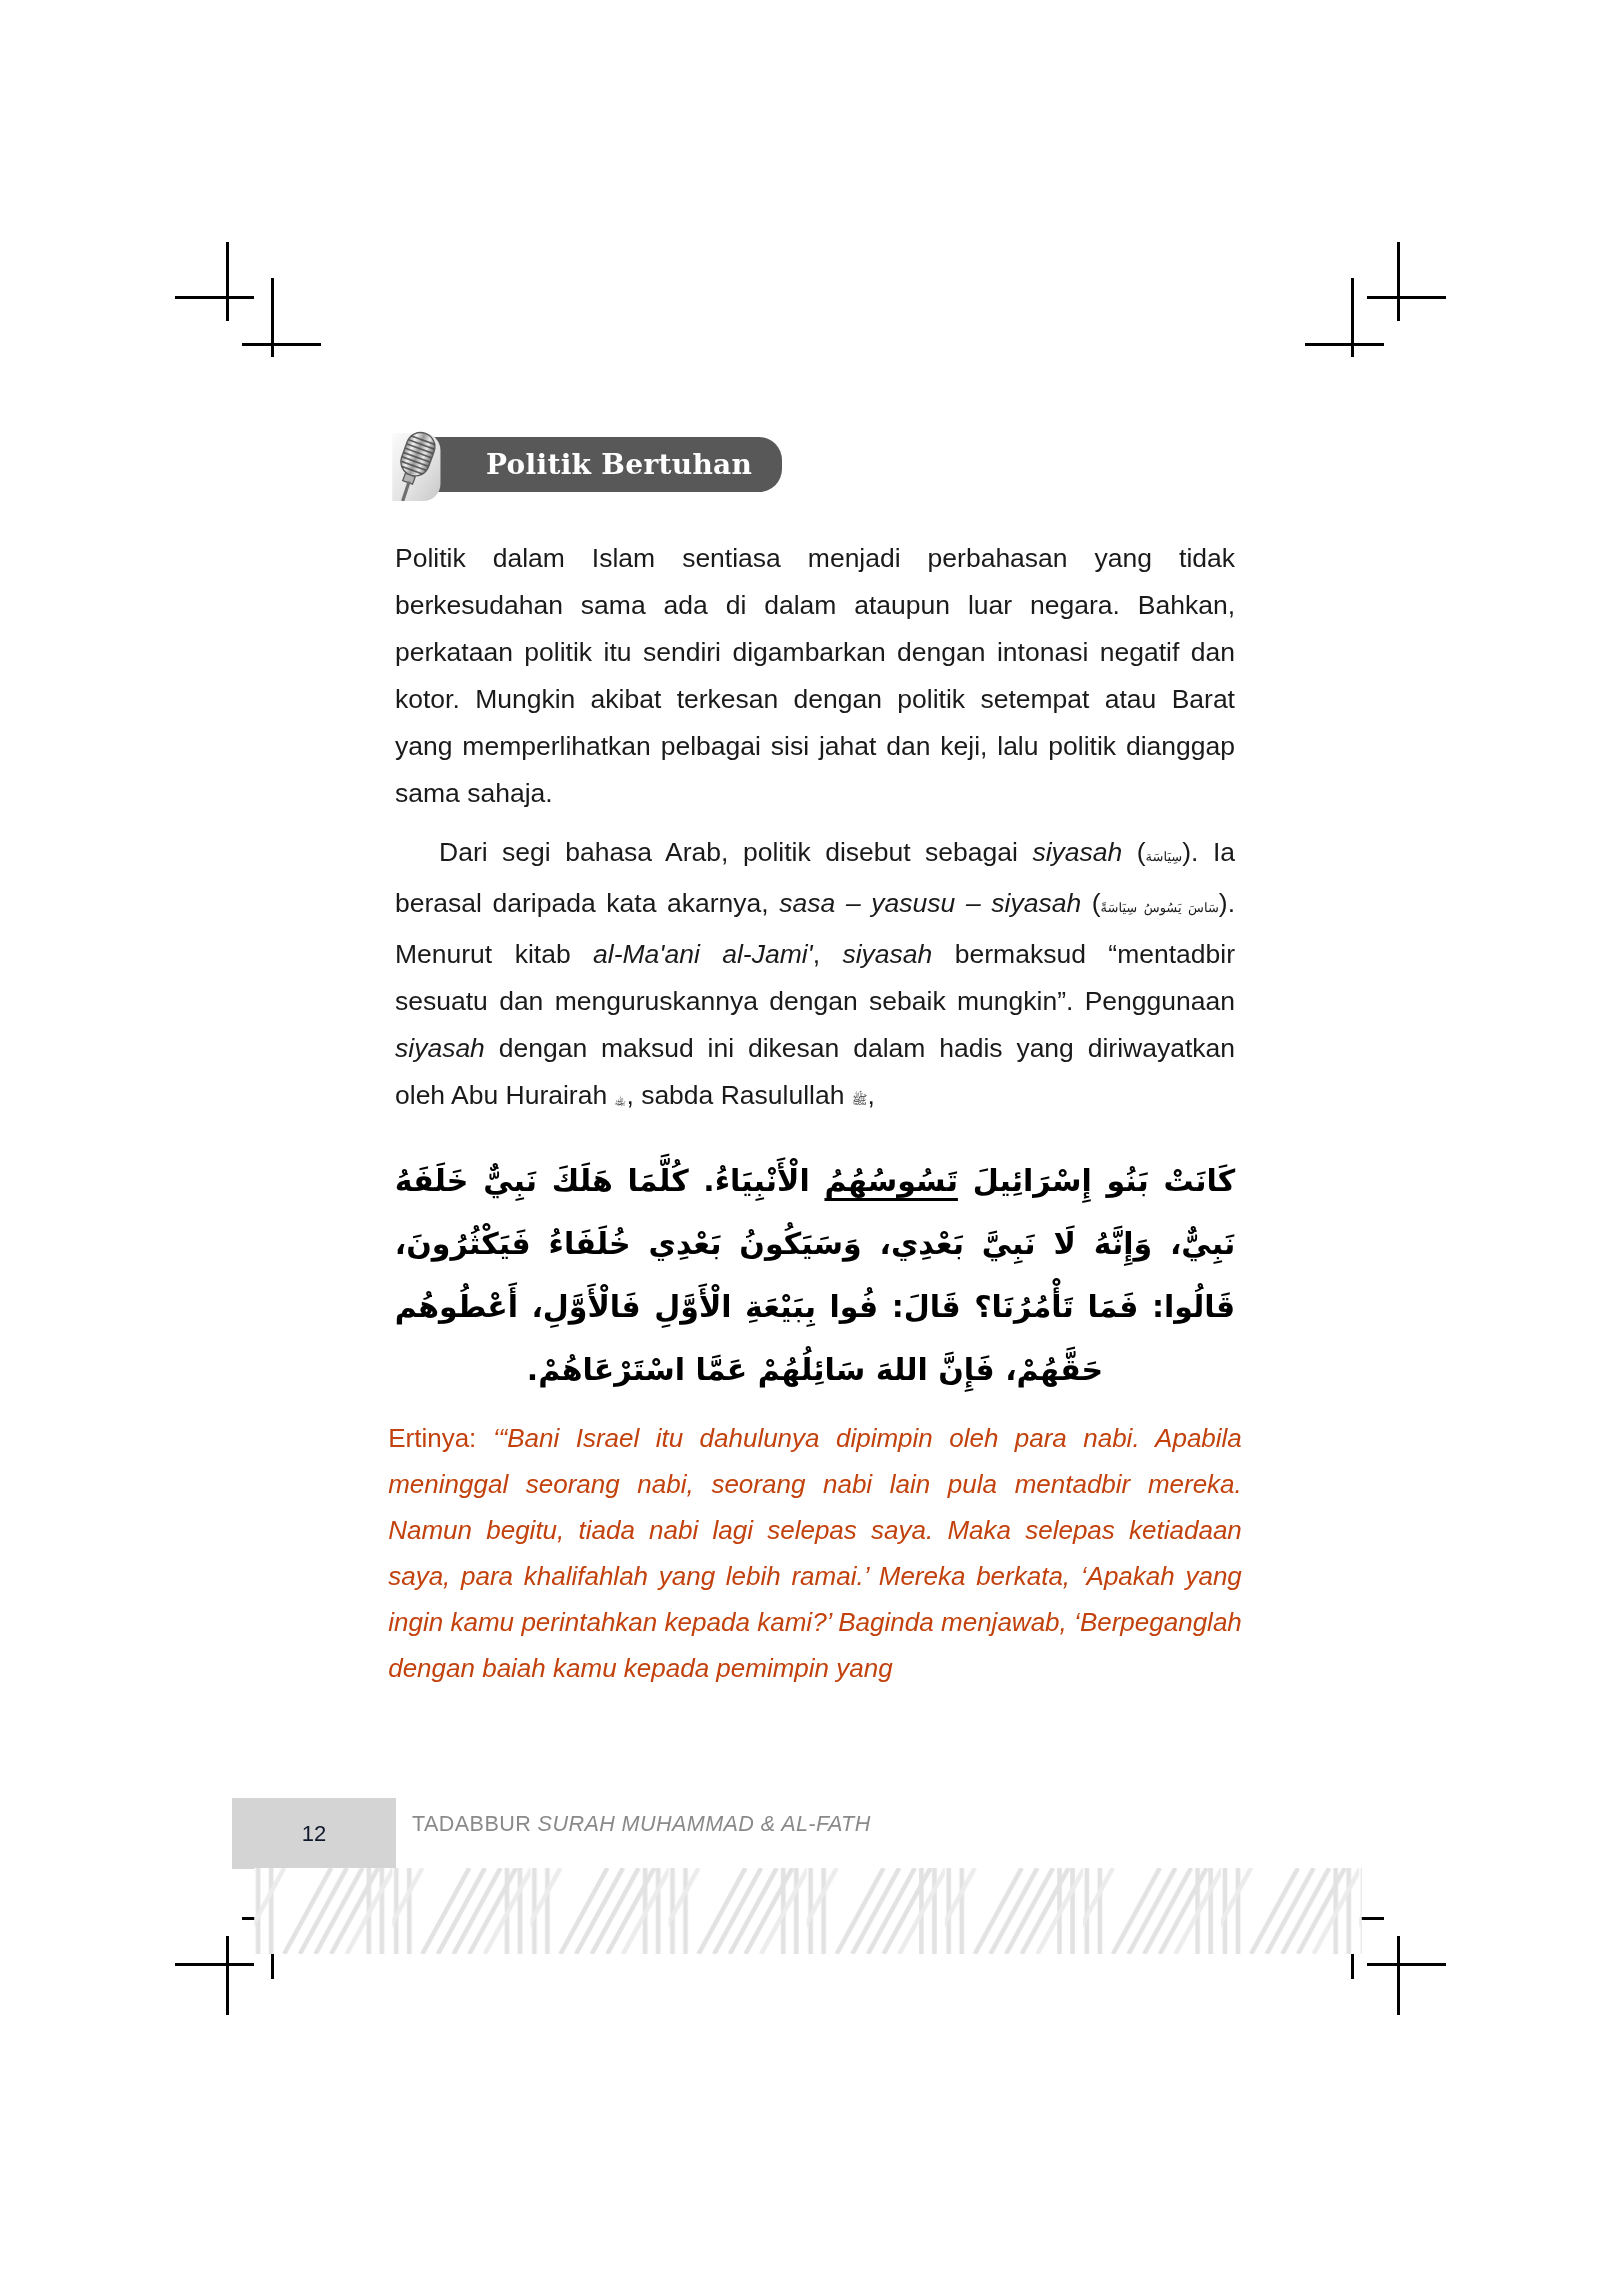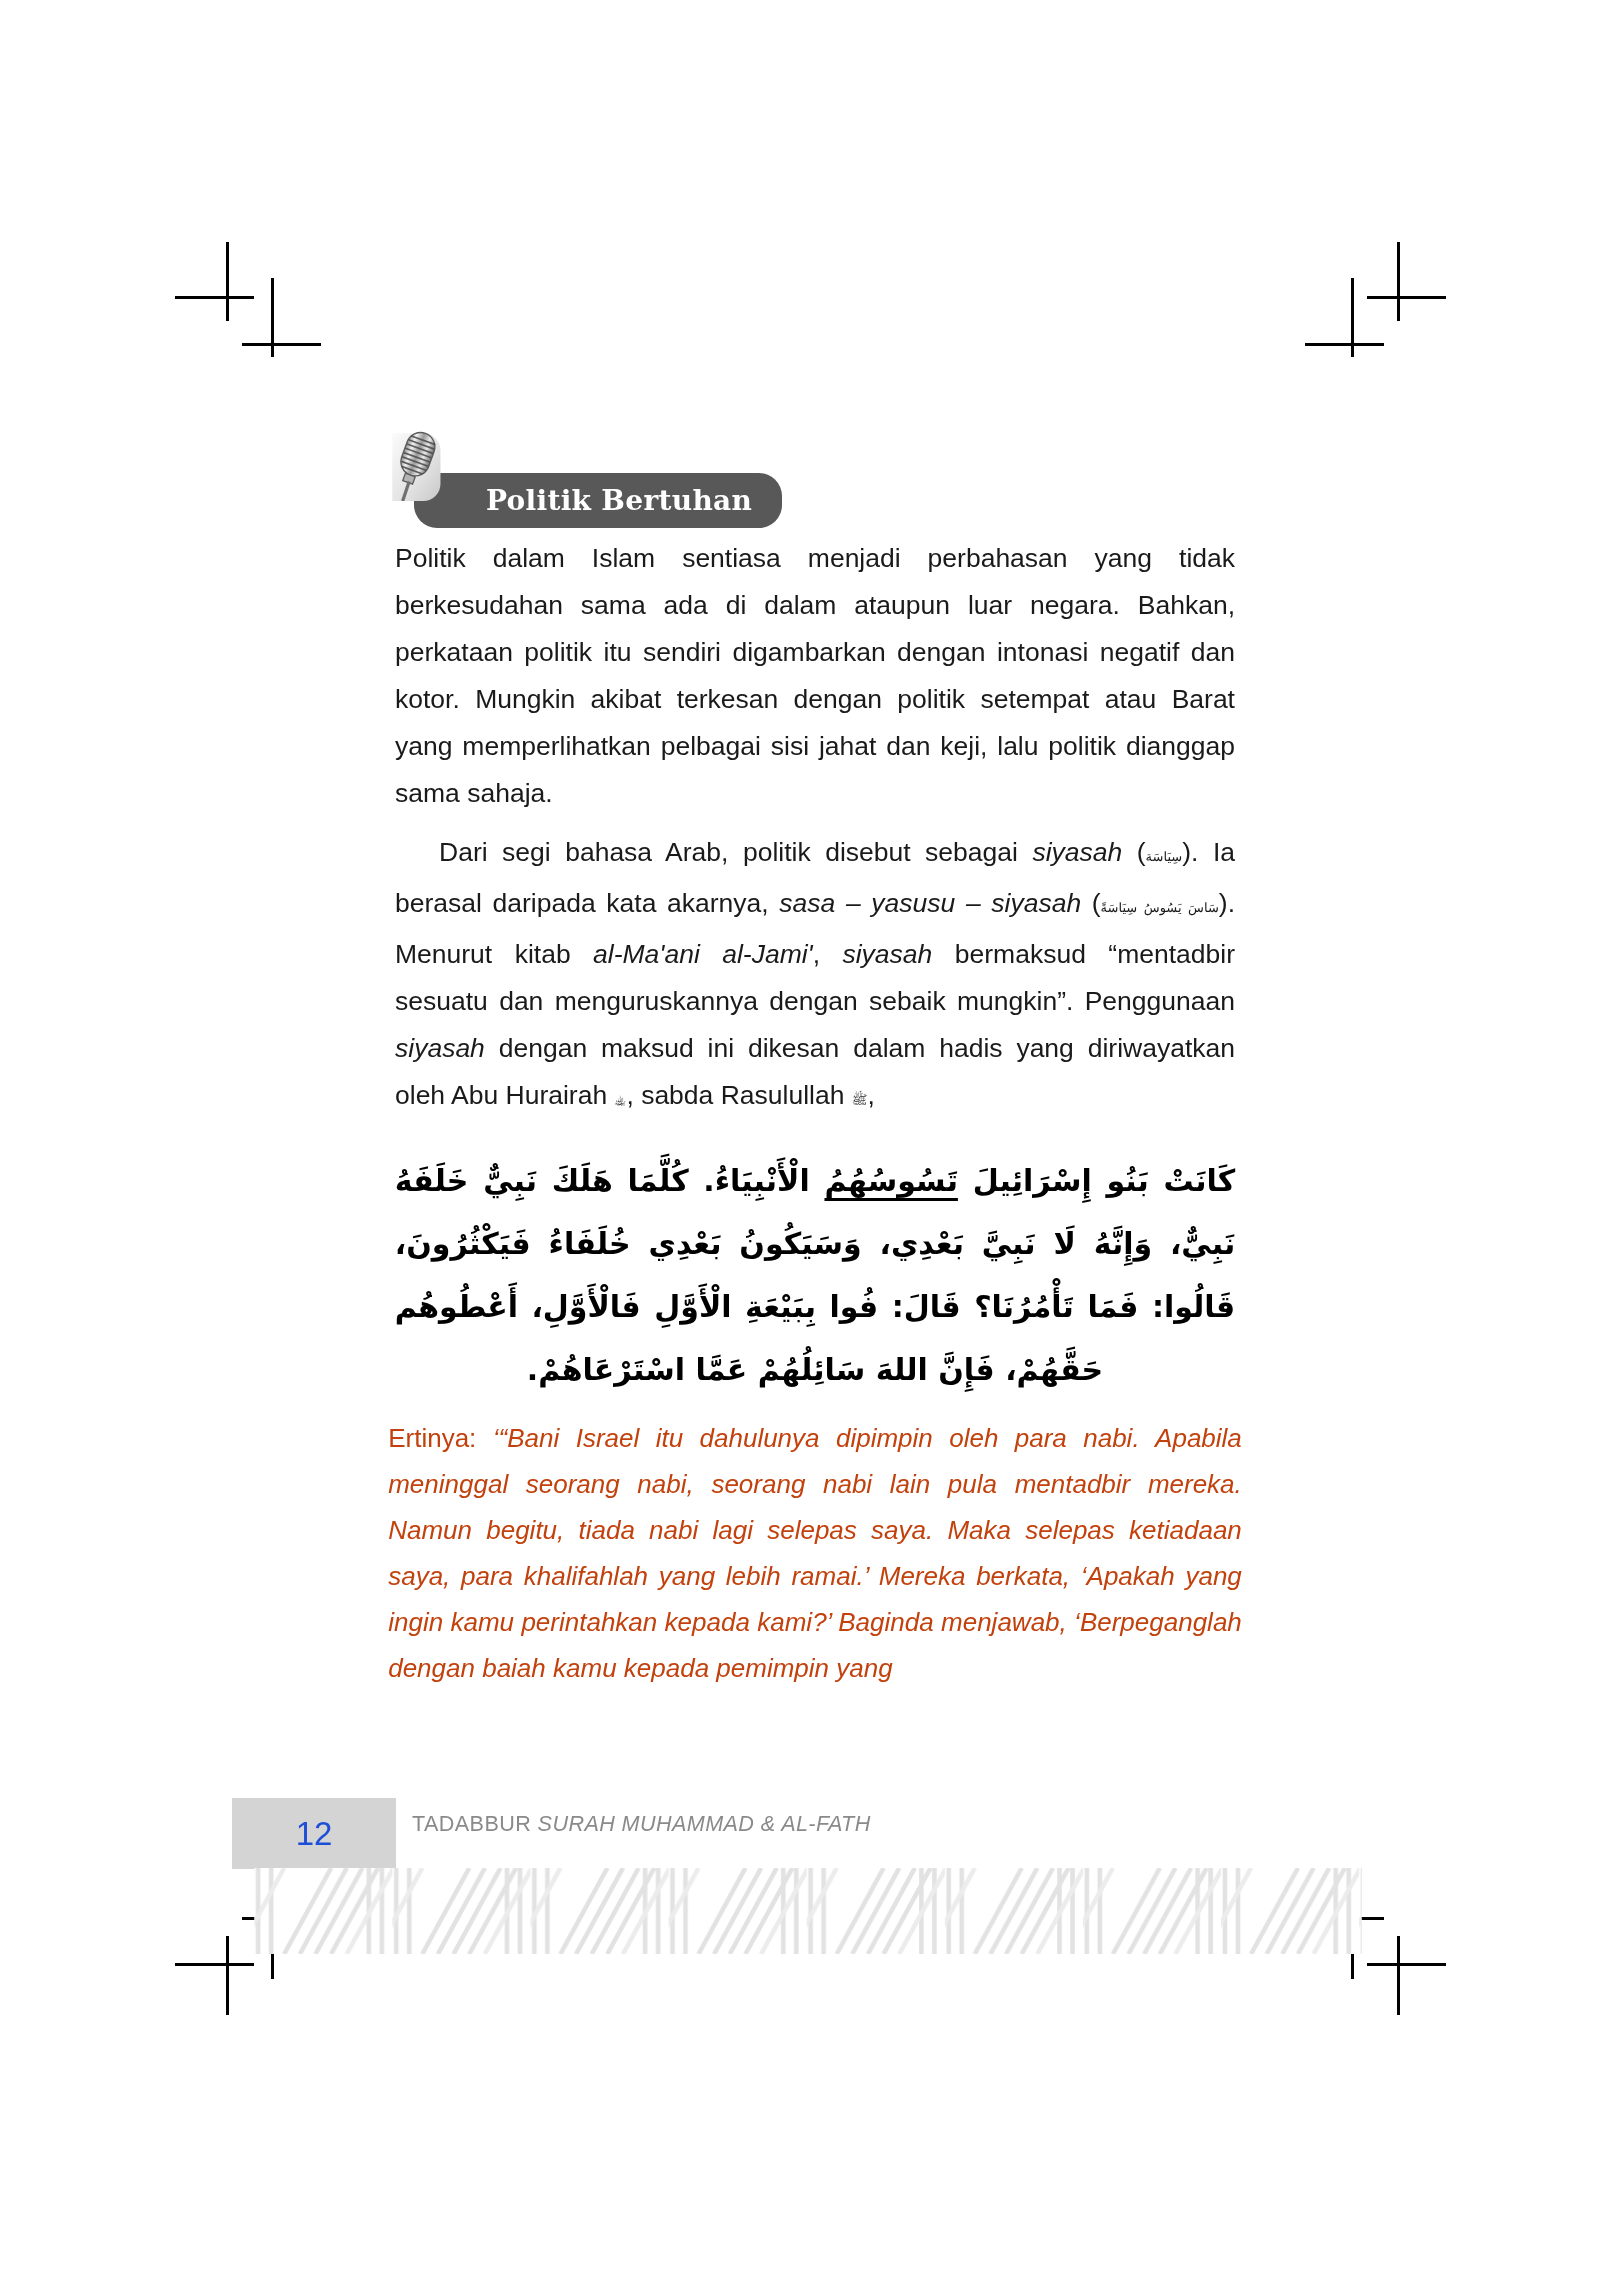--- a/index.html
+++ b/index.html
@@ -47,21 +47,21 @@
   }
 
   
   .badge-wrap{position:relative;height:73px;margin-bottom:34px;}
   .badge{
     position:absolute;left:31px;top:9.2px;
     background:#585858;
     border-radius:23px;
     height:55px;
     padding:0 30px 0 72px;
-    display:flex;align-items:center;margin-top:36px;
+    display:flex;align-items:center;
   }
   .badge-title{
     font-family:"DejaVu Serif", serif;
     font-weight:bold;
     font-size:28px;
     color:#ffffff;
     letter-spacing:0.3px;
     white-space:nowrap;
   }
   .mic-icon{
@@ -119,21 +119,21 @@
   
   .footer{
     position:absolute;left:0;top:1798px;width:1623px;height:72px;
   }
   .page-num-box{
     position:absolute;left:232px;top:0;width:164px;height:71px;
     background:#d4d4d4;
     display:flex;align-items:center;justify-content:center;
   }
   .page-num{
-    font-size:33px;color:#1d4ed8;font-weight:normal;
+    font-size:22px;color:#0f172a;font-weight:normal;
     font-stretch:condensed;
   }
   .running-head{
     position:absolute;left:412px;top:13px;
     font-size:21.6px;color:#8a8a8a;
     letter-spacing:0.4px;
     font-stretch:condensed;
     white-space:nowrap;
   }
   .running-head .ital{font-style:italic;}

